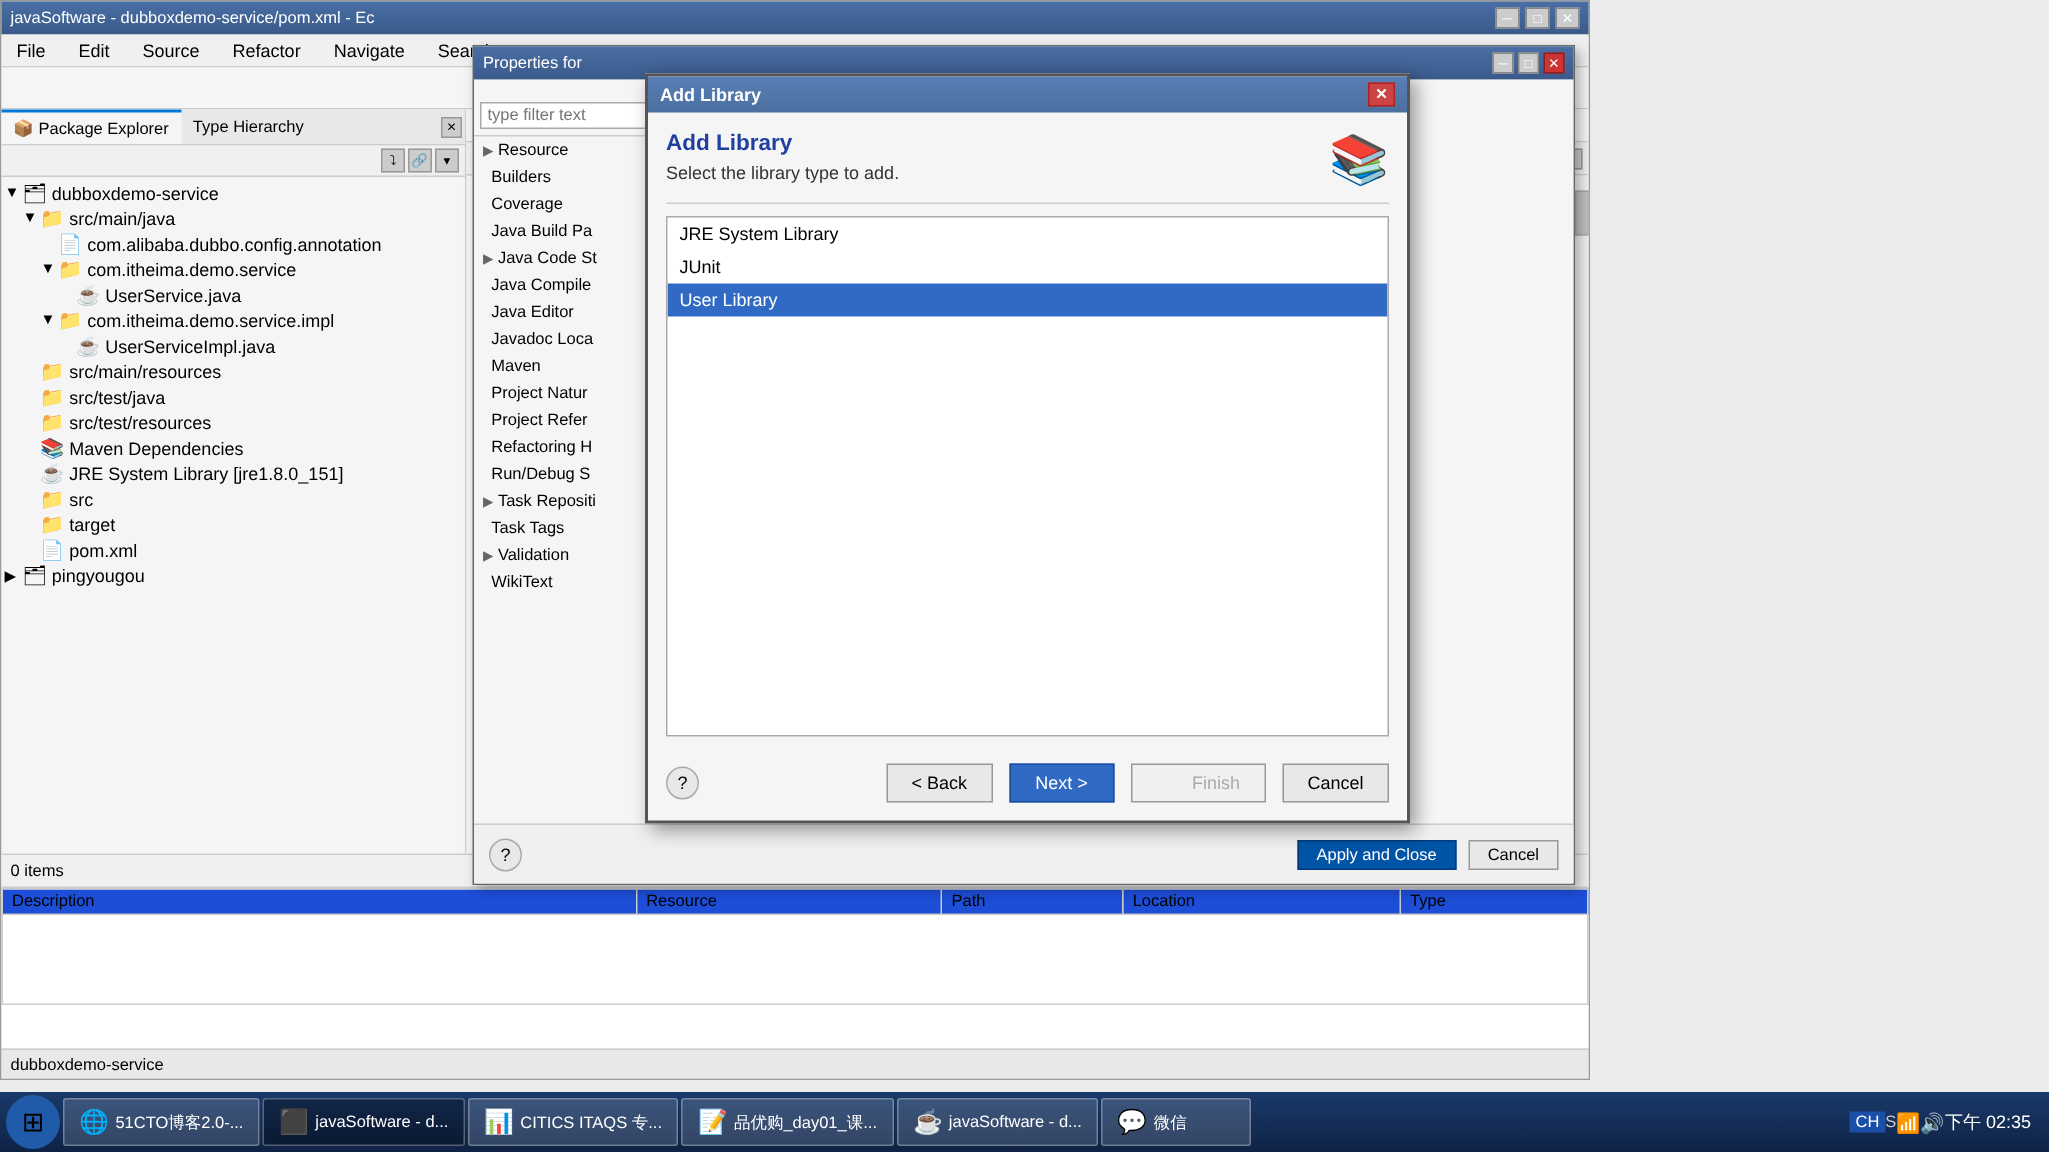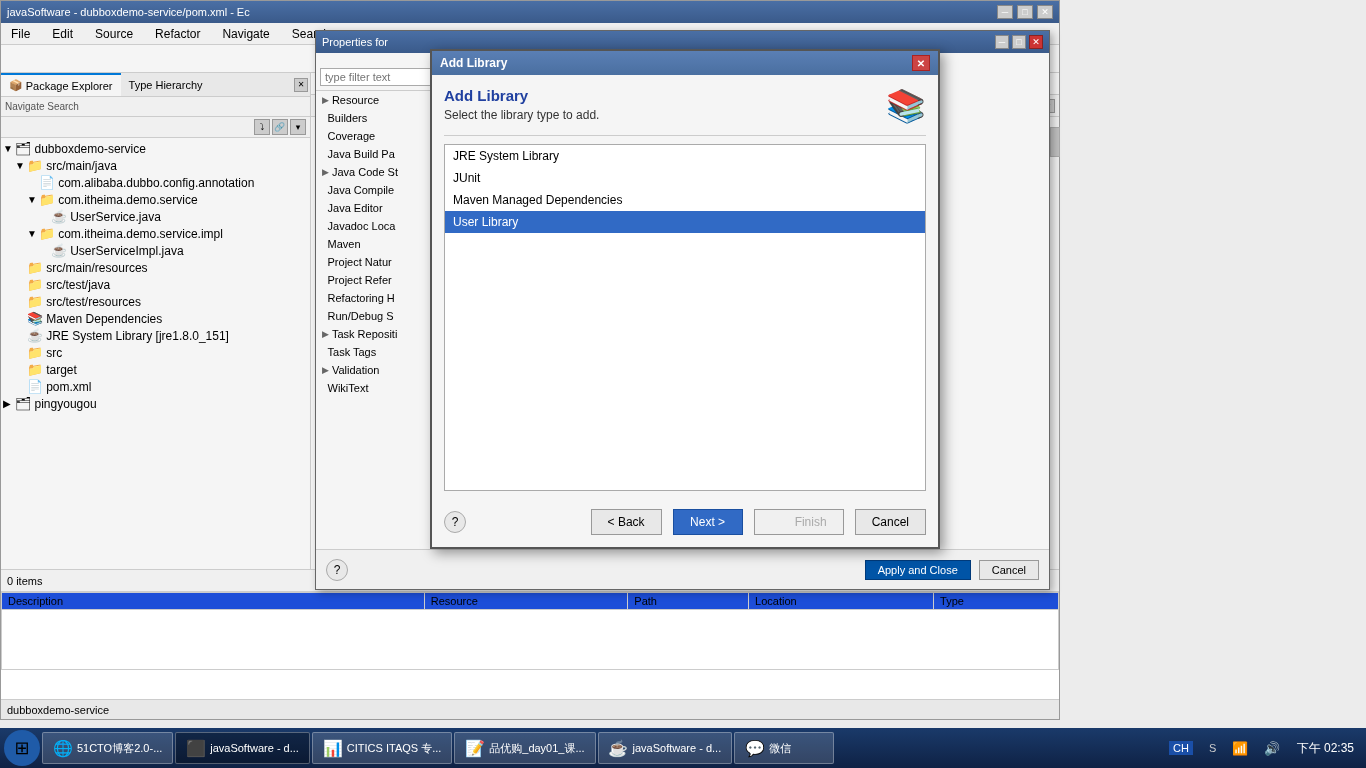--- a/index.html
+++ b/index.html
@@ -118,21 +118,21 @@
     
     .taskbar {
       position: absolute; bottom: 0; left: 0; width: 1366px; height: 40px;
       background: linear-gradient(to bottom, #1a3a6a, #0f2245);
       display: flex; align-items: center; padding: 0 4px; gap: 2px;
     }
     .start-btn { background: #1f5ba8; border-radius: 50%; width: 36px; height: 36px; display: flex; align-items: center; justify-content: center; font-size: 18px; cursor: pointer; }
     .taskbar-item { background: rgba(255,255,255,0.15); border: 1px solid rgba(255,255,255,0.3); height: 32px; padding: 0 10px; display: flex; align-items: center; gap: 4px; cursor: pointer; font-size: 11px; color: white; border-radius: 2px; min-width: 100px; }
     .taskbar-item-icon { font-size: 16px; }
     .taskbar-spacer { flex: 1; }
-    .sys-tray { display: flex; align-items: center; gap: 16px; padding: 0 8px; color: white; font-size: 11px; }
+    .sys-tray { display: flex; align-items: center; gap: 0; padding: 0 8px; color: white; font-size: 11px; }
     .clock { color: white; font-size: 12px; text-align: right; }
 
     
     .right-panel { flex: 1; background: #F5F5F5; position: relative; }
   </style>
 </head>
 <body>
 
 <div class="ide-window">
 
@@ -168,23 +168,20 @@
           <span>Package Explorer</span>
         </div>
         <div class="panel-tab">
           <span>Type Hierarchy</span>
         </div>
         <div style="margin-left:auto; display:flex; align-items:center;">
           <div style="width:14px;height:14px;background:#ccc;border:1px solid #999;margin-right:2px;display:flex;align-items:center;justify-content:center;font-size:8px;cursor:pointer;">✕</div>
         </div>
       </div>
 
-      <div style="display:flex; align-items:center; background:#F0F0F0; border-bottom:1px solid #ccc; height:20px; padding:0 4px; font-size:10px; color:#555;">
-        <span>Navigate Search</span>
-      </div>
 
       <div class="panel-tab-toolbar">
         <div class="tbtn">⤵</div>
         <div class="tbtn">🔗</div>
         <div class="tbtn">▾</div>
       </div>
 
       <div class="tree-container">
         <div class="tree-item">
           <span class="indent" style="width:0px"></span>
@@ -459,23 +456,20 @@
 
     <div style="border-bottom: 1px solid #ccc; margin-bottom: 8px;"></div>
 
     <div class="library-list">
       <div class="library-item">
         <span>JRE System Library</span>
       </div>
       <div class="library-item">
         <span>JUnit</span>
       </div>
-      <div class="library-item">
-        <span>Maven Managed Dependencies</span>
-      </div>
       <div class="library-item selected">
         <span>User Library</span>
       </div>
     </div>
 
     <div class="dialog-footer">
       <div class="dialog-help">?</div>
       <div class="dialog-buttons">
         <button class="dlg-btn">&lt; Back</button>
         <button class="dlg-btn primary">Next &gt;</button>

